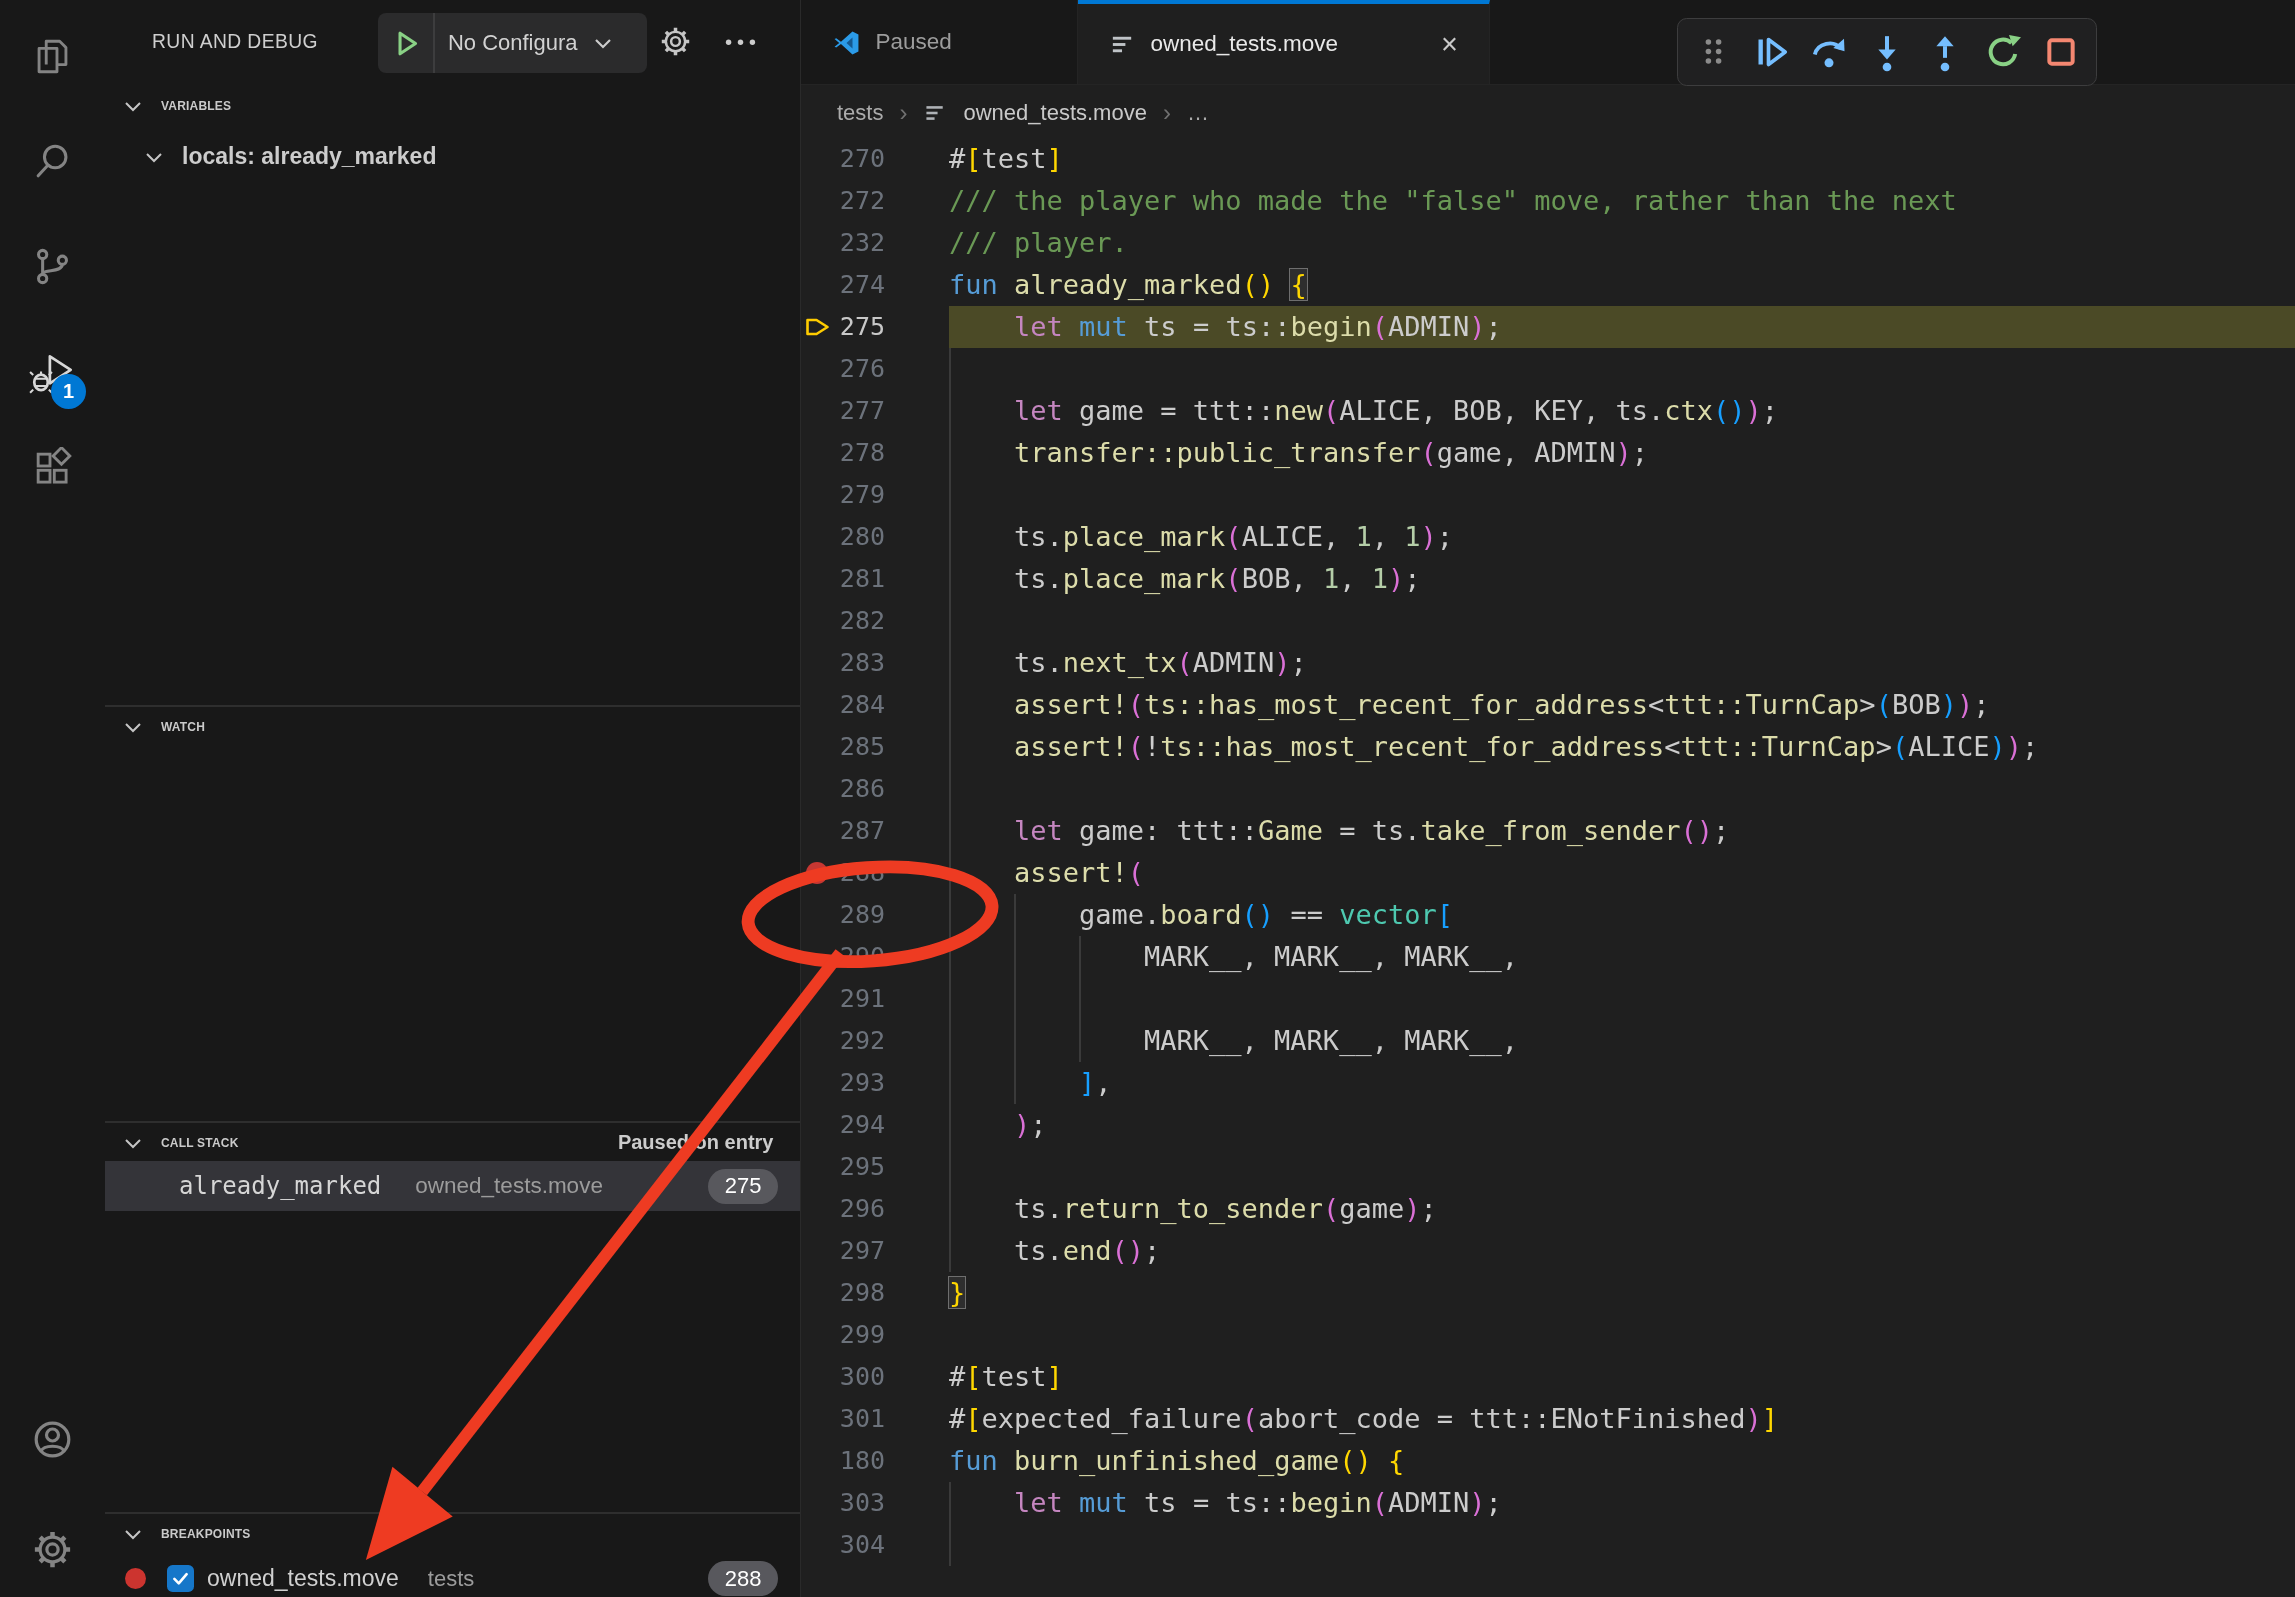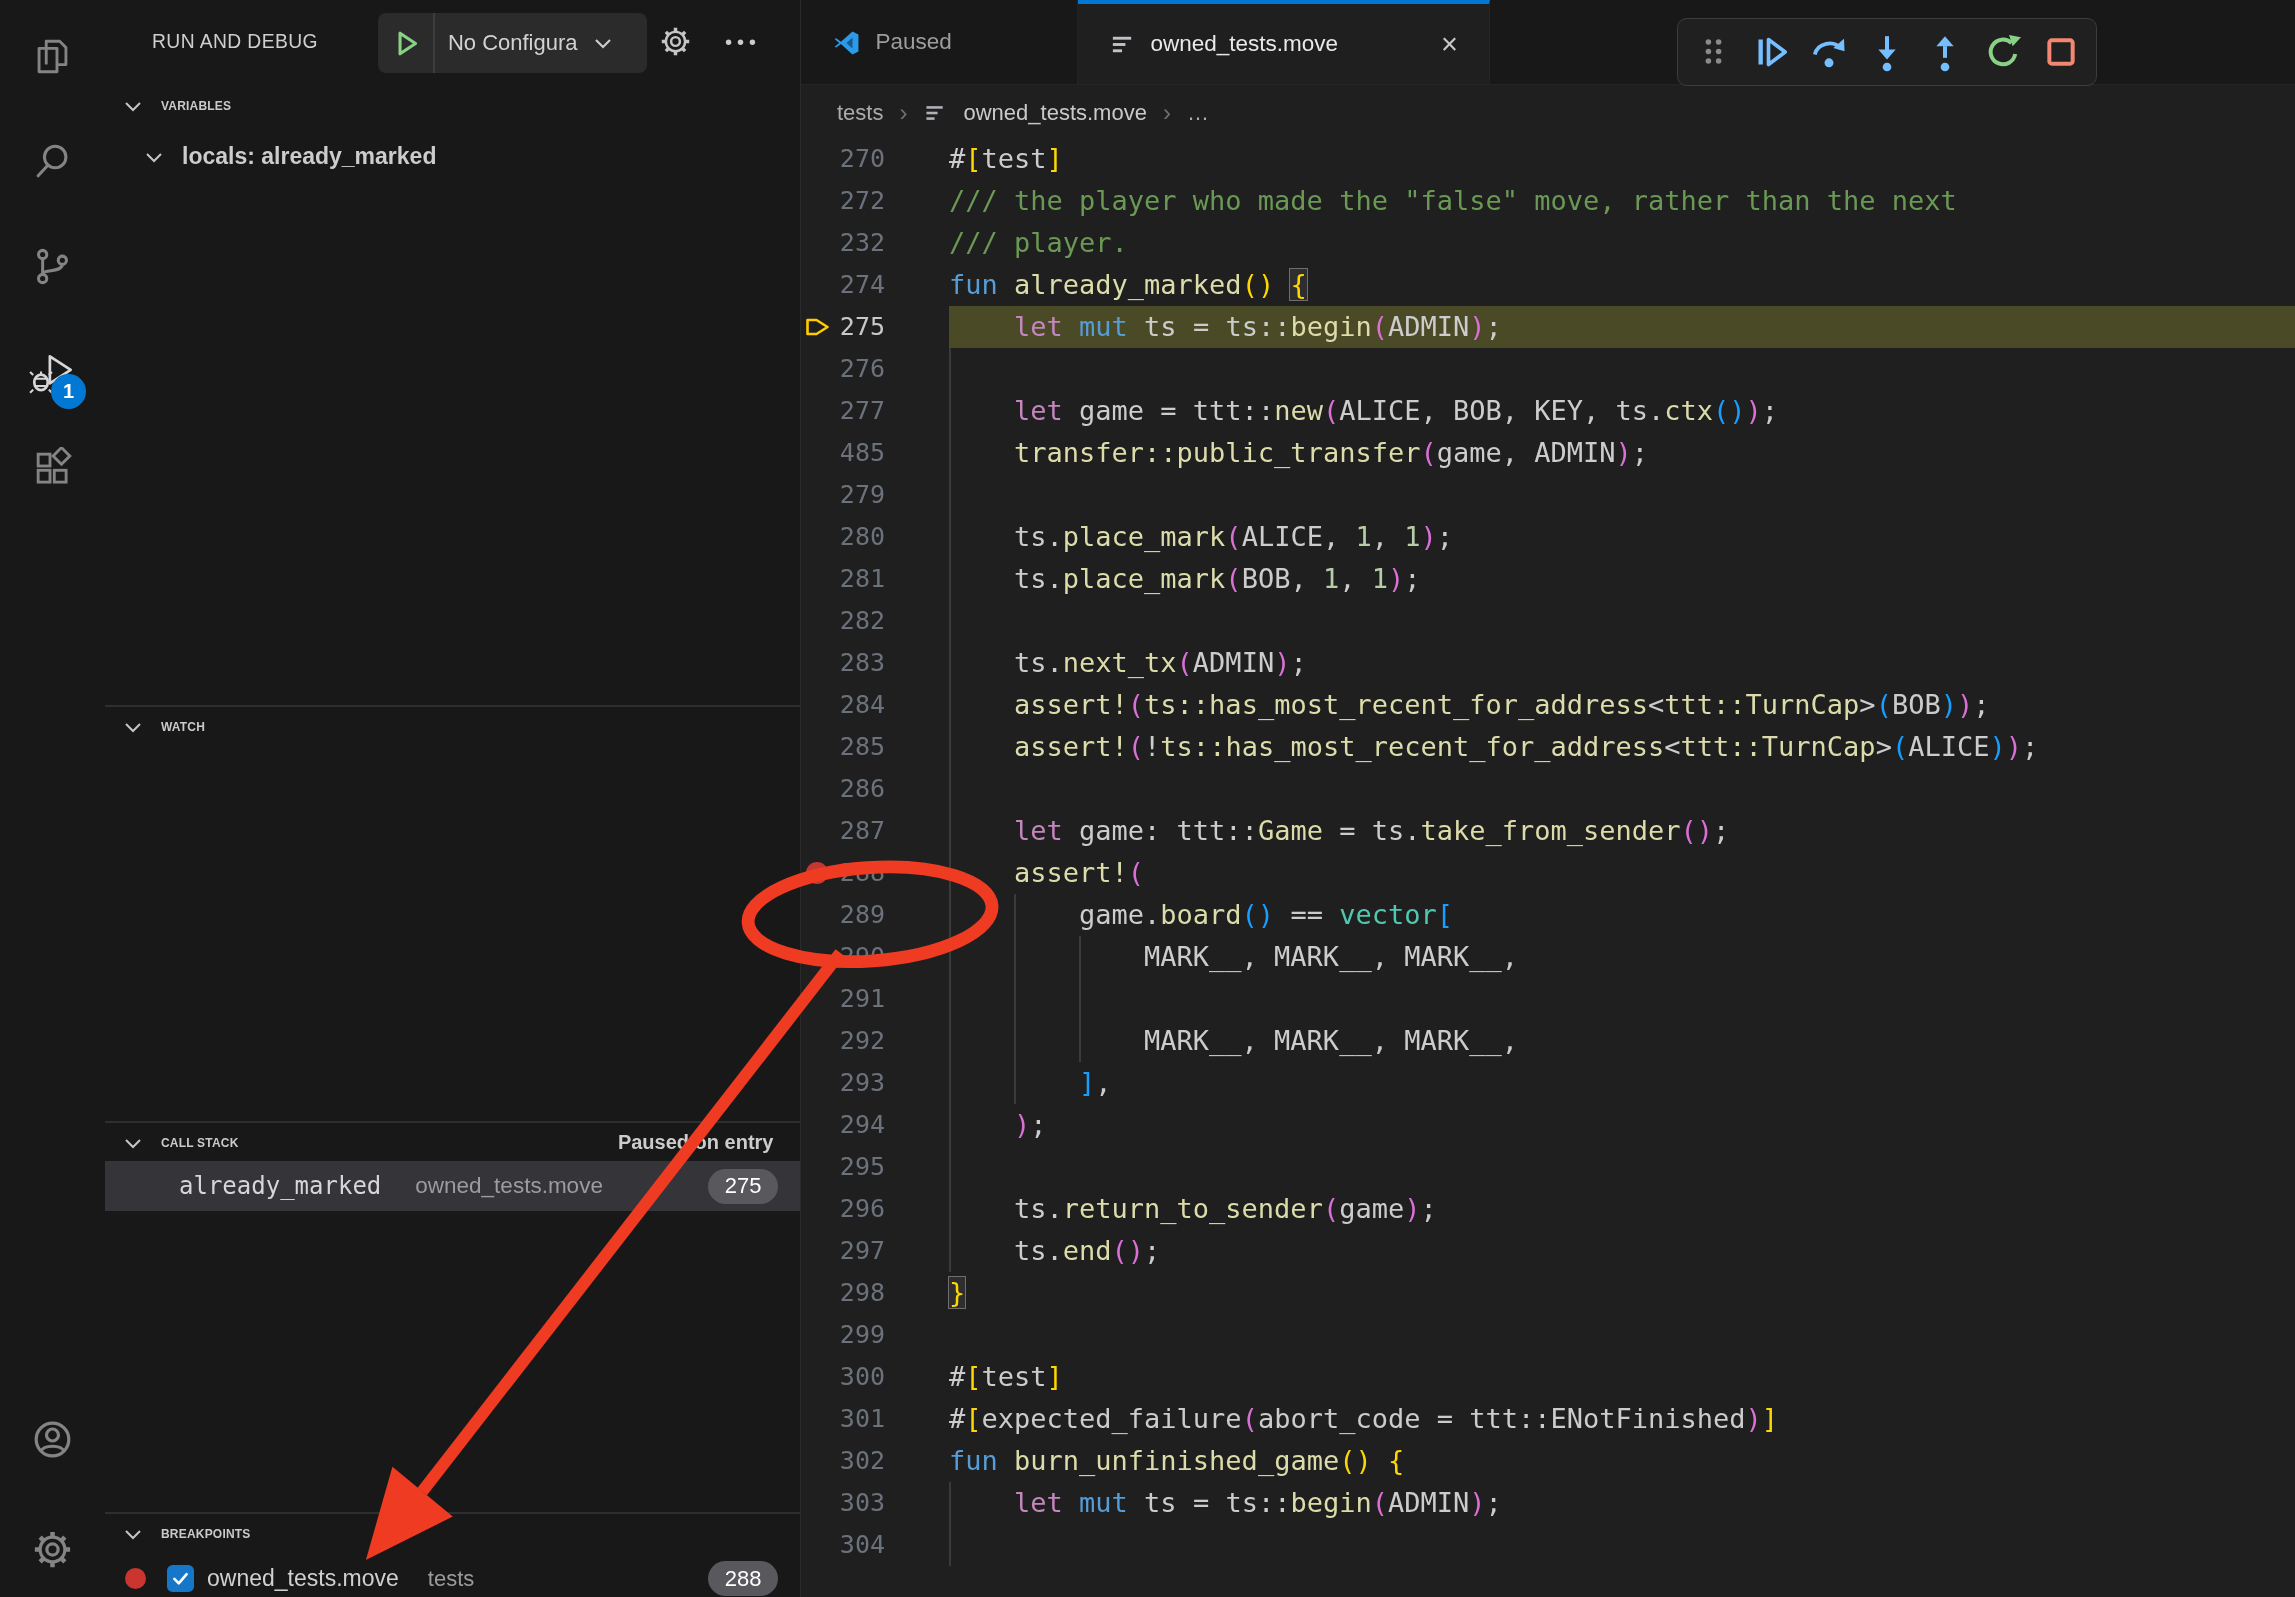--- a/index.html
+++ b/index.html
@@ -285,21 +285,21 @@
           <div class="lnum">276</div>
           <div class="lcode"><span class="guide" style="left: calc(0ch);"></span></div>
         </div>
         <div class="line">
           <div class="glyph"></div>
           <div class="lnum">277</div>
           <div class="lcode"><span class="guide" style="left: calc(0ch);"></span><span style="color: rgb(204, 204, 204);">    </span><span style="color: rgb(197, 134, 192);">let</span><span style="color: rgb(204, 204, 204);"> game = ttt::</span><span style="color: rgb(220, 220, 170);">new</span><span style="color: rgb(218, 112, 214);">(</span><span style="color: rgb(204, 204, 204);">ALICE, BOB, KEY, ts.</span><span style="color: rgb(220, 220, 170);">ctx</span><span style="color: rgb(23, 159, 255);">()</span><span style="color: rgb(218, 112, 214);">)</span><span style="color: rgb(204, 204, 204);">;</span></div>
         </div>
         <div class="line">
           <div class="glyph"></div>
-          <div class="lnum">485</div>
+          <div class="lnum">278</div>
           <div class="lcode"><span class="guide" style="left: calc(0ch);"></span><span style="color: rgb(204, 204, 204);">    </span><span style="color: rgb(220, 220, 170);">transfer::public_transfer</span><span style="color: rgb(218, 112, 214);">(</span><span style="color: rgb(204, 204, 204);">game, ADMIN</span><span style="color: rgb(218, 112, 214);">)</span><span style="color: rgb(204, 204, 204);">;</span></div>
         </div>
         <div class="line">
           <div class="glyph"></div>
           <div class="lnum">279</div>
           <div class="lcode"><span class="guide" style="left: calc(0ch);"></span></div>
         </div>
         <div class="line">
           <div class="glyph"></div>
           <div class="lnum">280</div>
@@ -407,21 +407,21 @@
           <div class="lnum">300</div>
           <div class="lcode"><span style="color: rgb(204, 204, 204);">#</span><span style="color: rgb(255, 215, 0);">[</span><span style="color: rgb(204, 204, 204);">test</span><span style="color: rgb(255, 215, 0);">]</span></div>
         </div>
         <div class="line">
           <div class="glyph"></div>
           <div class="lnum">301</div>
           <div class="lcode"><span style="color: rgb(204, 204, 204);">#</span><span style="color: rgb(255, 215, 0);">[</span><span style="color: rgb(204, 204, 204);">expected_failure</span><span style="color: rgb(218, 112, 214);">(</span><span style="color: rgb(204, 204, 204);">abort_code = ttt::ENotFinished</span><span style="color: rgb(218, 112, 214);">)</span><span style="color: rgb(255, 215, 0);">]</span></div>
         </div>
         <div class="line">
           <div class="glyph"></div>
-          <div class="lnum">302</div>
+          <div class="lnum">180</div>
           <div class="lcode"><span style="color: rgb(86, 156, 214);">fun</span><span style="color: rgb(204, 204, 204);"> </span><span style="color: rgb(220, 220, 170);">burn_unfinished_game</span><span style="color: rgb(255, 215, 0);">()</span><span style="color: rgb(204, 204, 204);"> </span><span style="color: rgb(255, 215, 0);">{</span></div>
         </div>
         <div class="line">
           <div class="glyph"></div>
           <div class="lnum">303</div>
           <div class="lcode"><span class="guide" style="left: calc(0ch);"></span><span style="color: rgb(204, 204, 204);">    </span><span style="color: rgb(197, 134, 192);">let</span><span style="color: rgb(204, 204, 204);"> </span><span style="color: rgb(86, 156, 214);">mut</span><span style="color: rgb(204, 204, 204);"> ts = ts::</span><span style="color: rgb(220, 220, 170);">begin</span><span style="color: rgb(218, 112, 214);">(</span><span style="color: rgb(204, 204, 204);">ADMIN</span><span style="color: rgb(218, 112, 214);">)</span><span style="color: rgb(204, 204, 204);">;</span></div>
         </div>
         <div class="line">
           <div class="glyph"></div>
           <div class="lnum">304</div>

